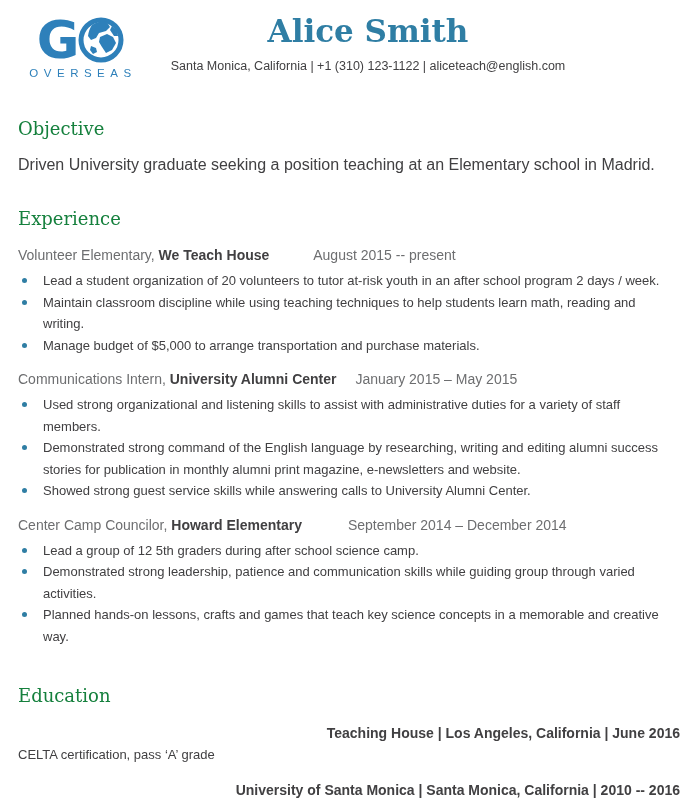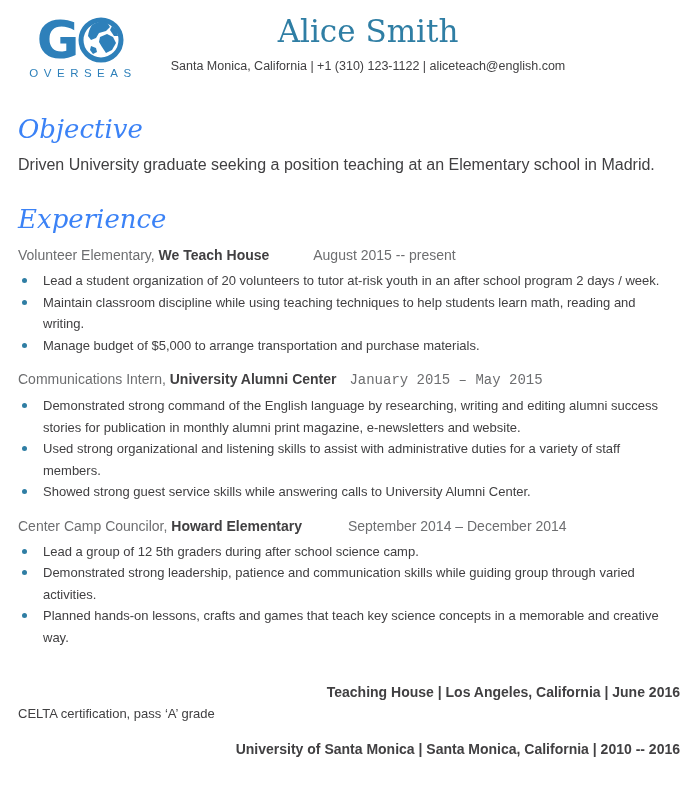--- a/index.html
+++ b/index.html
@@ -31,37 +31,36 @@
   }
   .logo-globe svg { width: 48px; height: 48px; display: block; margin-left: 1px; }
   .logo-wordmark {
     font-size: 11.5px; letter-spacing: 5.5px;
     margin-top: 3px; padding-left: 4px;
     font-family: "Liberation Sans", sans-serif;
   }
   .header-center { text-align: center; padding-left: 38px; }
   .resume-name {
     font-family: "DejaVu Serif", "Liberation Serif", serif;
-    font-weight: normal;
+    font-weight: bold;
     color: #2F7EA4;
     font-size: 31px; line-height: 38px;
     margin: 4px 0 0 0;
   }
   .contact-line {
     font-size: 12.5px; color: #414042; margin-top: 9px;
   }
 
   
   .section-heading {
     font-family: "DejaVu Serif", "Liberation Serif", serif;
     font-weight: normal;
-    color: #3b82f6;
-    font-size: 26px; line-height: 26px;
+    color: #15803d;
+    font-size: 18px; line-height: 26px;
     margin: 0 0 14px 0;
-    font-style: italic;
   }
   .section-objective  { margin-top: 14px; }
   .section-experience { margin-top: 32px; }
   .section-education  { margin-top: 36px; }
   .body-text { font-size: 16px; line-height: 18px; margin: 0; color: #414042; }
 
   
   .job { margin-top: 15px; }
   .job:first-of-type { margin-top: 15px; }
   .job-header { font-size: 14px; color: #6D6E70; margin: 0 0 7px 0; }
@@ -137,30 +136,30 @@
             <span class="bullet-dot"></span>
             <span>Manage budget of $5,000 to arrange transportation and purchase materials.</span>
           </li>
       </ul>
     </div>
 
     <div class="job">
       <p class="job-header">
         <span>Communications Intern,</span>
         <span class="job-company">University Alumni Center</span>
-        <span class="job-dates" style="margin-left:9px;font-family:Liberation Mono, monospace;">January 2015 – May 2015</span>
+        <span class="job-dates" style="margin-left:15px;">January 2015 – May 2015</span>
       </p>
       <ul class="bullet-list">
         <li>
             <span class="bullet-dot"></span>
+            <span>Used strong organizational and listening skills to assist with administrative duties for a variety of staff members.</span>
+          </li>
+        <li>
+            <span class="bullet-dot"></span>
             <span>Demonstrated strong command of the English language by researching, writing and editing alumni success stories for publication in monthly alumni print magazine, e-newsletters and website.</span>
-          </li>
-        <li>
-            <span class="bullet-dot"></span>
-            <span>Used strong organizational and listening skills to assist with administrative duties for a variety of staff members.</span>
           </li>
         <li>
             <span class="bullet-dot"></span>
             <span>Showed strong guest service skills while answering calls to University Alumni Center.</span>
           </li>
       </ul>
     </div>
 
     <div class="job">
       <p class="job-header">
@@ -179,20 +178,21 @@
           </li>
         <li>
             <span class="bullet-dot"></span>
             <span>Planned hands-on lessons, crafts and games that teach key science concepts in a memorable and creative way.</span>
           </li>
       </ul>
     </div>
   </div>
 
   <div class="section-education">
+    <h2 class="section-heading">Education</h2>
     <div class="edu-entry">
       <p class="edu-line">Teaching House | Los Angeles, California | June 2016</p>
       <p class="edu-detail">CELTA certification, pass ‘A’ grade</p>
     </div>
     <div class="edu-entry" style="margin-top:20px;">
       <p class="edu-line">University of Santa Monica | Santa Monica, California | 2010 -- 2016</p>
 
     </div>
   </div>
 

